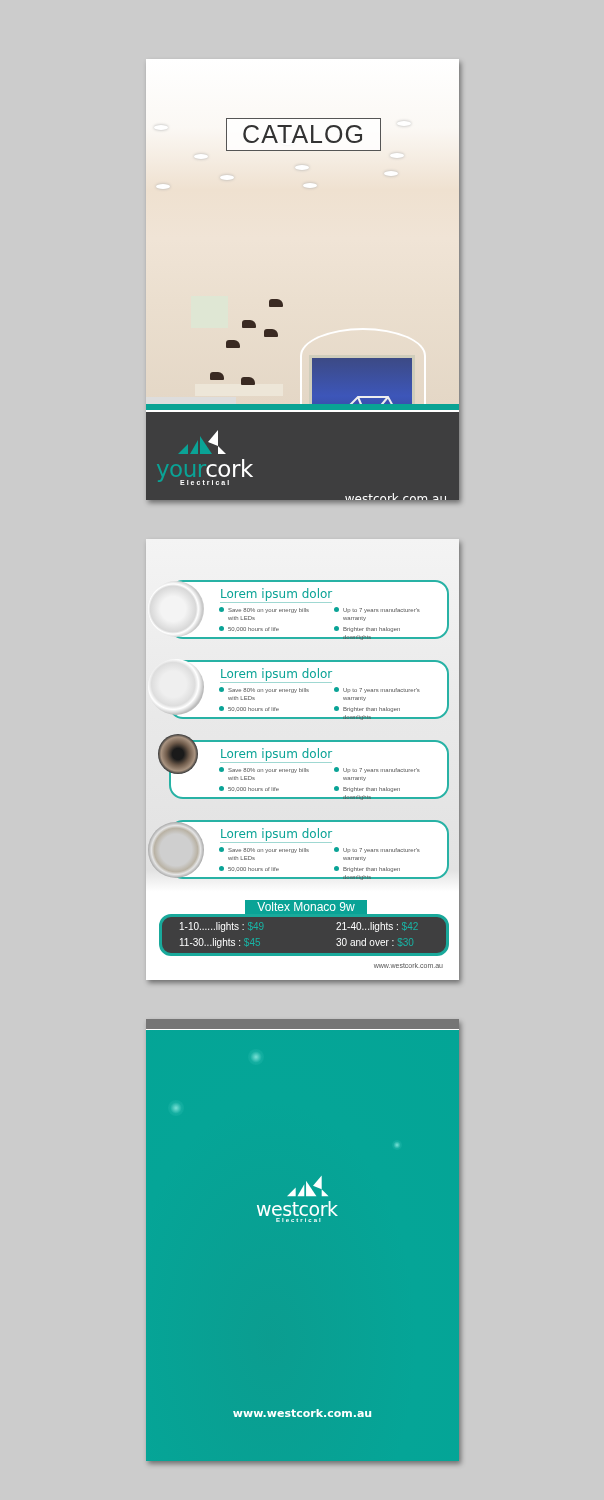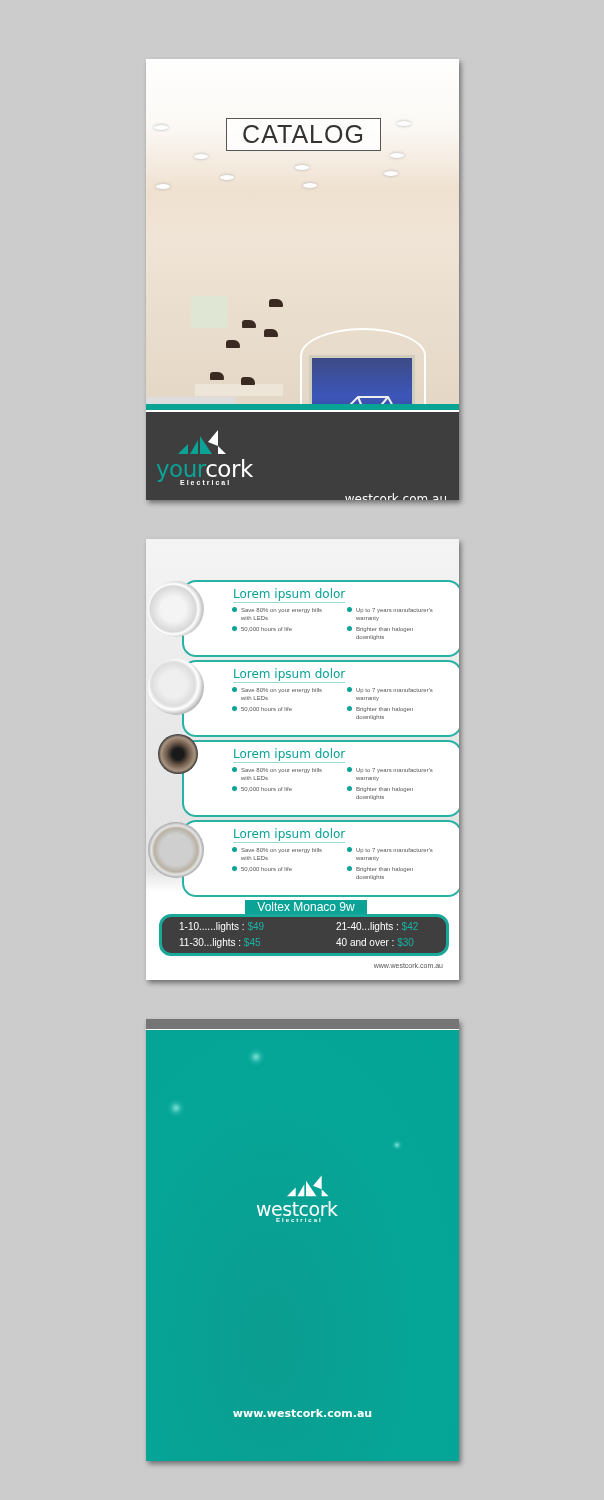--- a/index.html
+++ b/index.html
@@ -22,21 +22,21 @@
   #p1 .white-line { position: absolute; left: 0; top: 351px; width: 100%; height: 2px; background: #fff; }
   #p1 .footer { position: absolute; left: 0; top: 353px; width: 100%; height: 88px; background: #3e3e3f; }
   .logo { position: absolute; }
   .logo .wordmark { font-size: 23px; font-family: "DejaVu Sans", sans-serif; letter-spacing: -0.5px; }
   .logo .sub { font-size: 7px; letter-spacing: 2px; font-weight: bold; }
   #p1 .url { position: absolute; right: 12px; top: 80px; color: #fff; font-size: 12px; font-family: "DejaVu Sans", sans-serif; }
 
   
   #p2 { top: 539px; height: 441px; background: linear-gradient(180deg,#f4f4f4 0%, #e9e9e9 40%, #e2e2e2 75%, #fff 80%, #fff 100%); }
   #p2 .heading { position: absolute; top: 16px; width: 100%; text-align: center; color: #0aa396; font-weight: bold; font-size: 13.5px; letter-spacing: 0.3px; }
-  .card { position: absolute; left: 36px; width: 280px; height: 77px; background: #fff; border: 2px solid #28b2a5; border-radius: 14px; }
+  .card { position: absolute; left: 23px; width: 280px; height: 59px; background: #fff; border: 2px solid #28b2a5; border-radius: 14px; }
   .card .ctitle { position: absolute; left: 49px; top: 5px; color: #0aa396; font-size: 12px; border-bottom: 1px solid #9fd8d2; padding-bottom: 1px; font-family: "DejaVu Sans", sans-serif; }
   .card .b { position: absolute; font-size: 6px; color: #555; line-height: 8px; padding-left: 9px; width: 95px; }
   .card .b::before { content: ""; position: absolute; left: 0; top: 1px; width: 5px; height: 5px; border-radius: 50%; background: #0aa396; }
   .prod { position: absolute; left: 2px; width: 56px; height: 56px; border-radius: 50%; }
   .price-tab { position: absolute; left: 99px; top: 361px; width: 122px; height: 15px; background: #0aa396; color: #fff; font-size: 12px; text-align: center; line-height: 15px; }
   .price-box { position: absolute; left: 13px; top: 375px; width: 290px; height: 42px; background: #3f3f40; border: 3px solid #19a99b; border-radius: 12px; }
   .price-box .p { position: absolute; color: #fff; font-size: 10px; white-space: nowrap; }
   .price-box .p .v { color: #18b4a5; margin-top: 40px; }
   #p2 .url2 { position: absolute; right: 16px; top: 423px; color: #555; font-size: 7px; }
 
@@ -134,21 +134,21 @@
   <div class="prod" style="top:42px;background:radial-gradient(circle at 45% 50%,#f4f4f4 30%,#d8d8d8 55%,#fff 60%,#c9c9c9 70%)"></div>
   <div class="prod" style="top:120px;background:radial-gradient(circle at 45% 45%,#efefef 30%,#ddd 50%,#fff 58%,#bbb 70%)"></div>
   <div class="prod" style="top:195px;width:40px;height:40px;left:12px;background:radial-gradient(circle,#1a1a1a 20%,#6e5a4a 40%,#a99380 60%,#3a3a3a 70%)"></div>
   <div class="prod" style="top:283px;background:radial-gradient(circle at 50% 50%,#cfcfcf 40%,#b9b2a4 55%,#e5e5e5 62%,#9e9e9e 72%)"></div>
 
   <div class="price-tab">Voltex Monaco 9w LED</div>
   <div class="price-box">
     <div class="p" style="left:17px;top:4px"><span>1-10......lights : </span><span class="v">$49</span></div>
     <div class="p" style="left:17px;top:20px"><span>11-30...lights : </span><span class="v">$45</span></div>
     <div class="p" style="left:174px;top:4px"><span>21-40...lights : </span><span class="v">$42</span></div>
-    <div class="p" style="left:174px;top:20px"><span>40 and over : </span><span class="v">$30</span></div>
+    <div class="p" style="left:174px;top:20px"><span>30 and over : </span><span class="v">$30</span></div>
   </div>
   <div class="url2">www.westcork.com.au</div>
 </div>
 
 <div class="page" id="p3">
   <div class="inner">
     <div class="star" style="left:102px;top:19px"></div>
     <div class="star" style="left:22px;top:70px"></div>
     <div class="star" style="left:246px;top:110px;width:10px;height:10px"></div>
     <div class="logo" style="left:110px;top:142px;width:100px;text-align:center">

